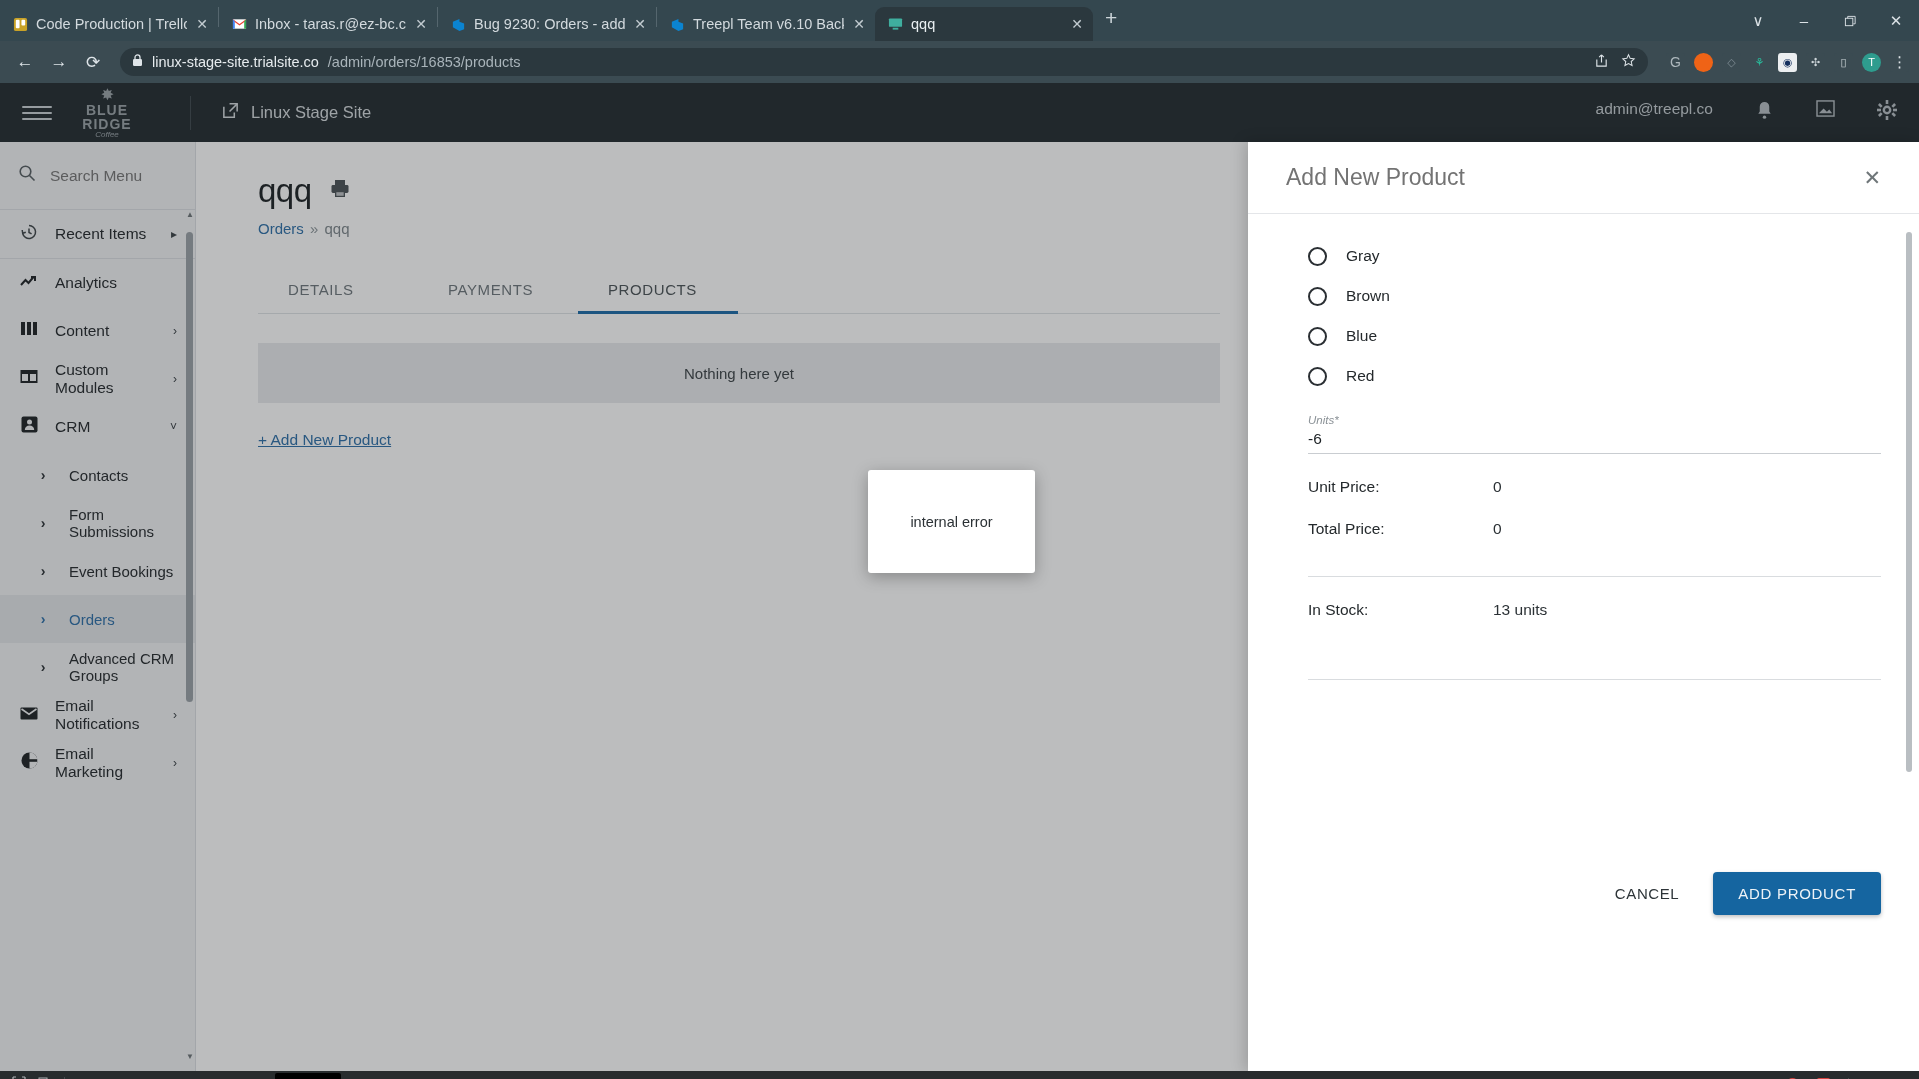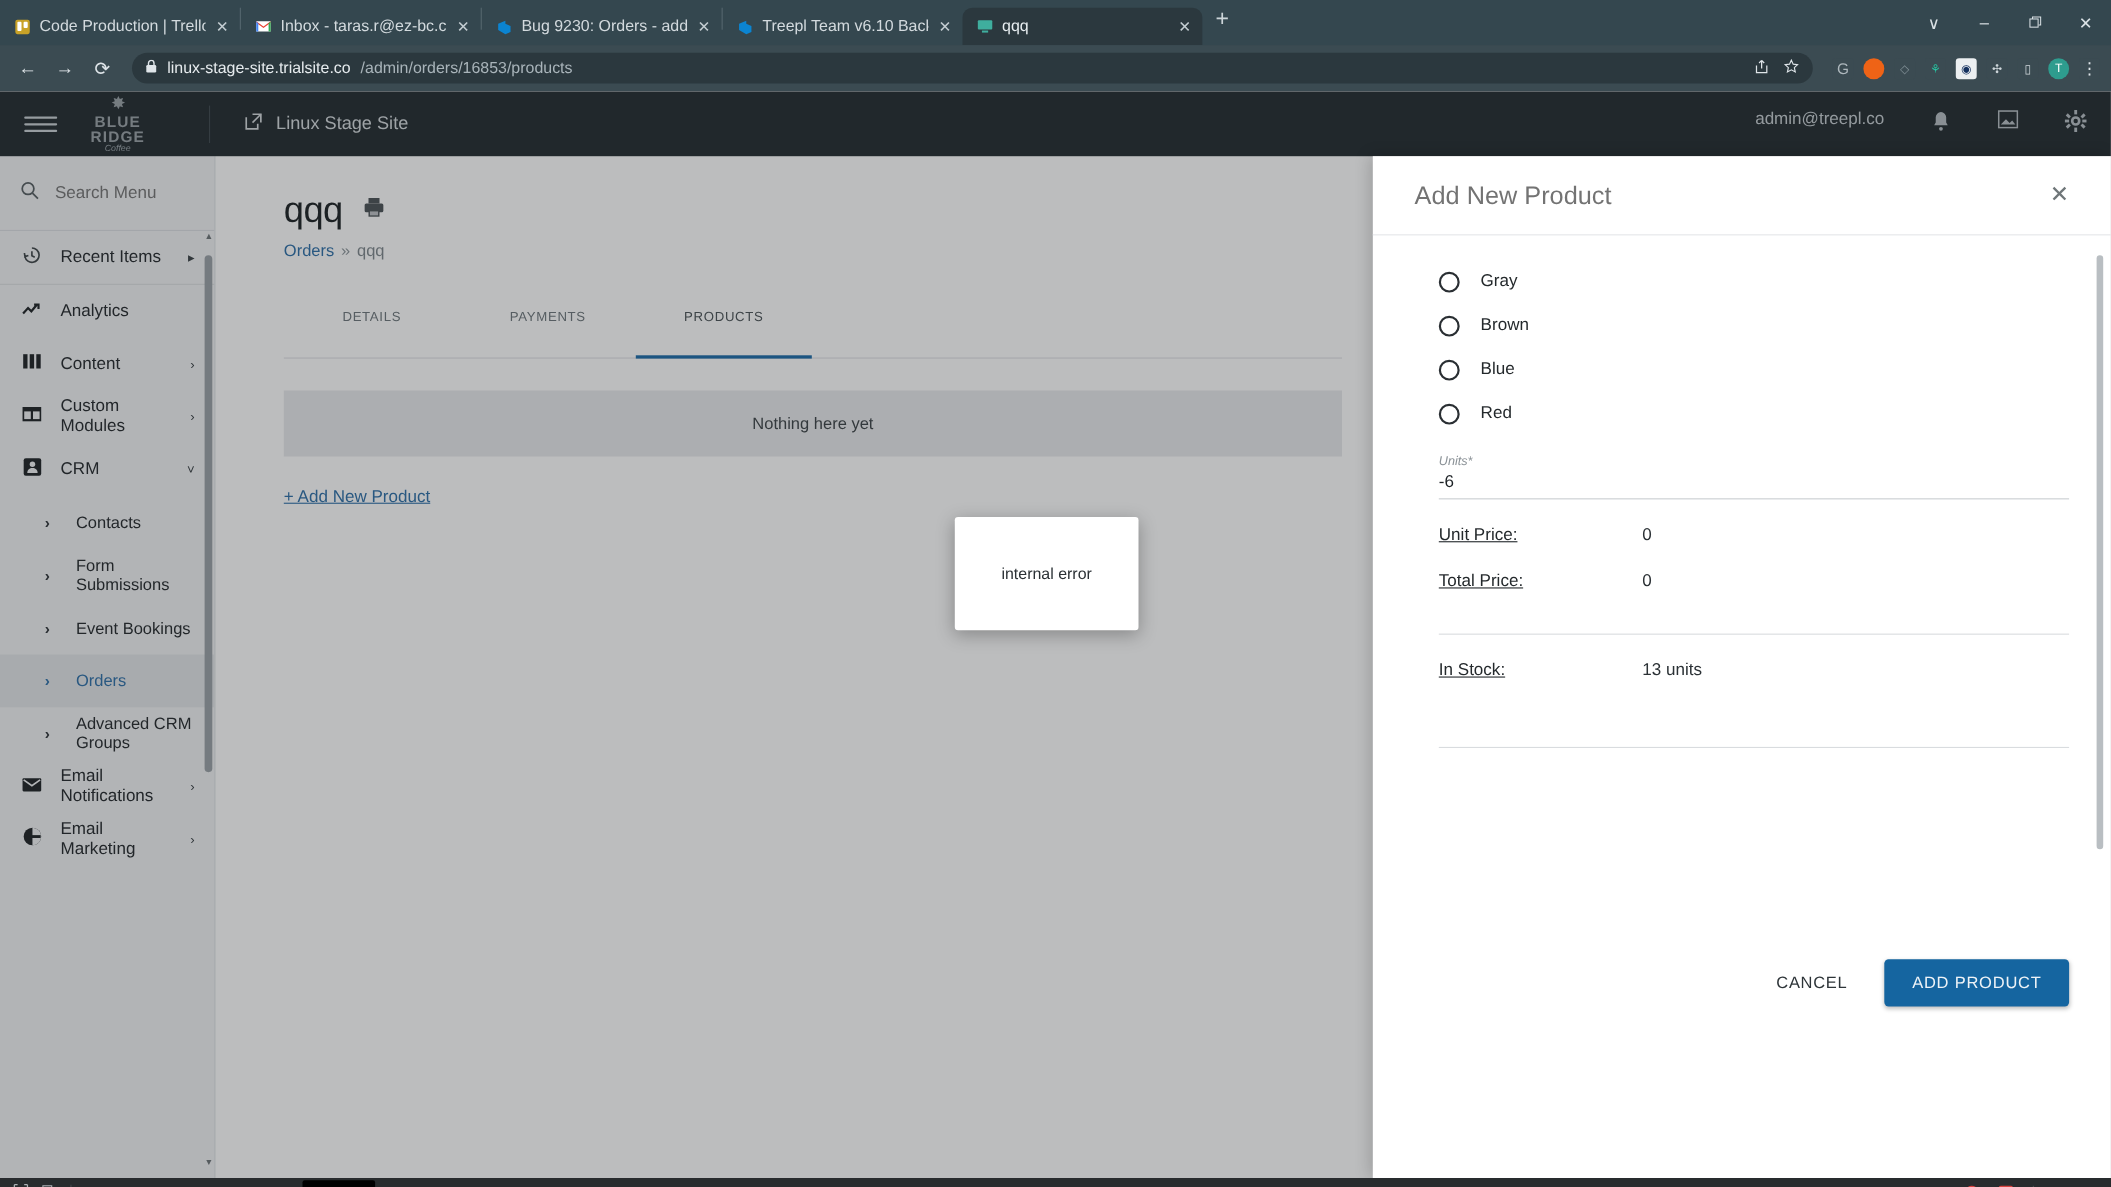--- a/index.html
+++ b/index.html
@@ -108,22 +108,22 @@
   .main-inner { padding: 30px 0 0 62px; }
   .title-row { display:flex; align-items:center; gap: 18px; }
   .page-title { font-size: 33px; color:#1b2023; font-weight: normal; letter-spacing:-0.5px; }
   .print-ic { font-size: 20px; color:#4a5155; }
   .breadcrumb { margin-top: 10px; font-size: 15px; color:#7d868b; }
   .breadcrumb a { color:#2d6fa8; text-decoration:none; }
   .breadcrumb .sep { color:#8d969b; margin: 0 2px; }
 
   .tabs { margin-top: 30px; display:flex; gap: 0; border-bottom: 1px solid #dfe2e5; width: 962px; }
   .tab-btn {
-    padding: 14px 30px 28px; font-size: 12px; color:#6d767b; letter-spacing: 0.6px;
-    border-bottom: 3px solid transparent; margin-bottom:-1px; min-width: 160px; text-align:center;
+    padding: 14px 30px 13px; font-size: 15px; color:#6d767b; letter-spacing: 0.6px;
+    border-bottom: 3px solid transparent; margin-bottom:-1px; min-width: 160px; 
   }
   .tab-btn.active { color:#4a5256; border-bottom-color: #1a6aa8; }
 
   .empty-band {
     margin-top: 29px; width: 962px; height: 60px; background: #e9eaec;
     display:flex; align-items:center; justify-content:center;
     font-size: 15px; color:#3c4347;
   }
   .add-link { margin-top: 28px; font-size: 15.5px; color:#2d6fa8; display:inline-block; }
 
@@ -148,21 +148,21 @@
   .drawer-body { flex:1; padding: 22px 38px 0 60px; overflow:hidden; position:relative; }
   .radio-row { display:flex; align-items:center; gap: 19px; height: 40px; }
   .radio { width: 19px; height: 19px; border: 2px solid #2a2f33; border-radius:50%; flex:none; }
   .radio-label { font-size: 15.5px; color:#24292c; }
 
   .field { margin-top: 18px; border-bottom: 1px solid #c9cdd1; padding-bottom: 5px; }
   .field-label { font-size: 11.5px; color:#8a9196;font-style:italic; }
   .field-value { font-size: 15.5px; color:#1d2226; margin-top: 4px; }
 
   .kv { display:flex; margin-top: 24px; font-size: 15.5px; color:#24292c; }
-  .kv .k { width: 185px; text-decoration: underline; }
+  .kv .k { width: 185px; }
   .kv .v { color:#2b3135; }
   .hr { height:1px; background:#d9dcdf; margin-top: 38px; }
 
   .drawer-actions {
     position:absolute; right: 38px; bottom: 0; display:flex; align-items:center; gap: 22px;
   }
   .btn-text { font-size: 15px; color:#2d3438; letter-spacing: 0.6px; padding: 10px 12px; }
   .btn-primary {
     background: #1565a0; color:#eef3f7; font-size: 15px; letter-spacing:0.7px;
     padding: 13px 25px; border-radius: 4px; box-shadow: 0 2px 4px rgba(0,0,0,0.25);

